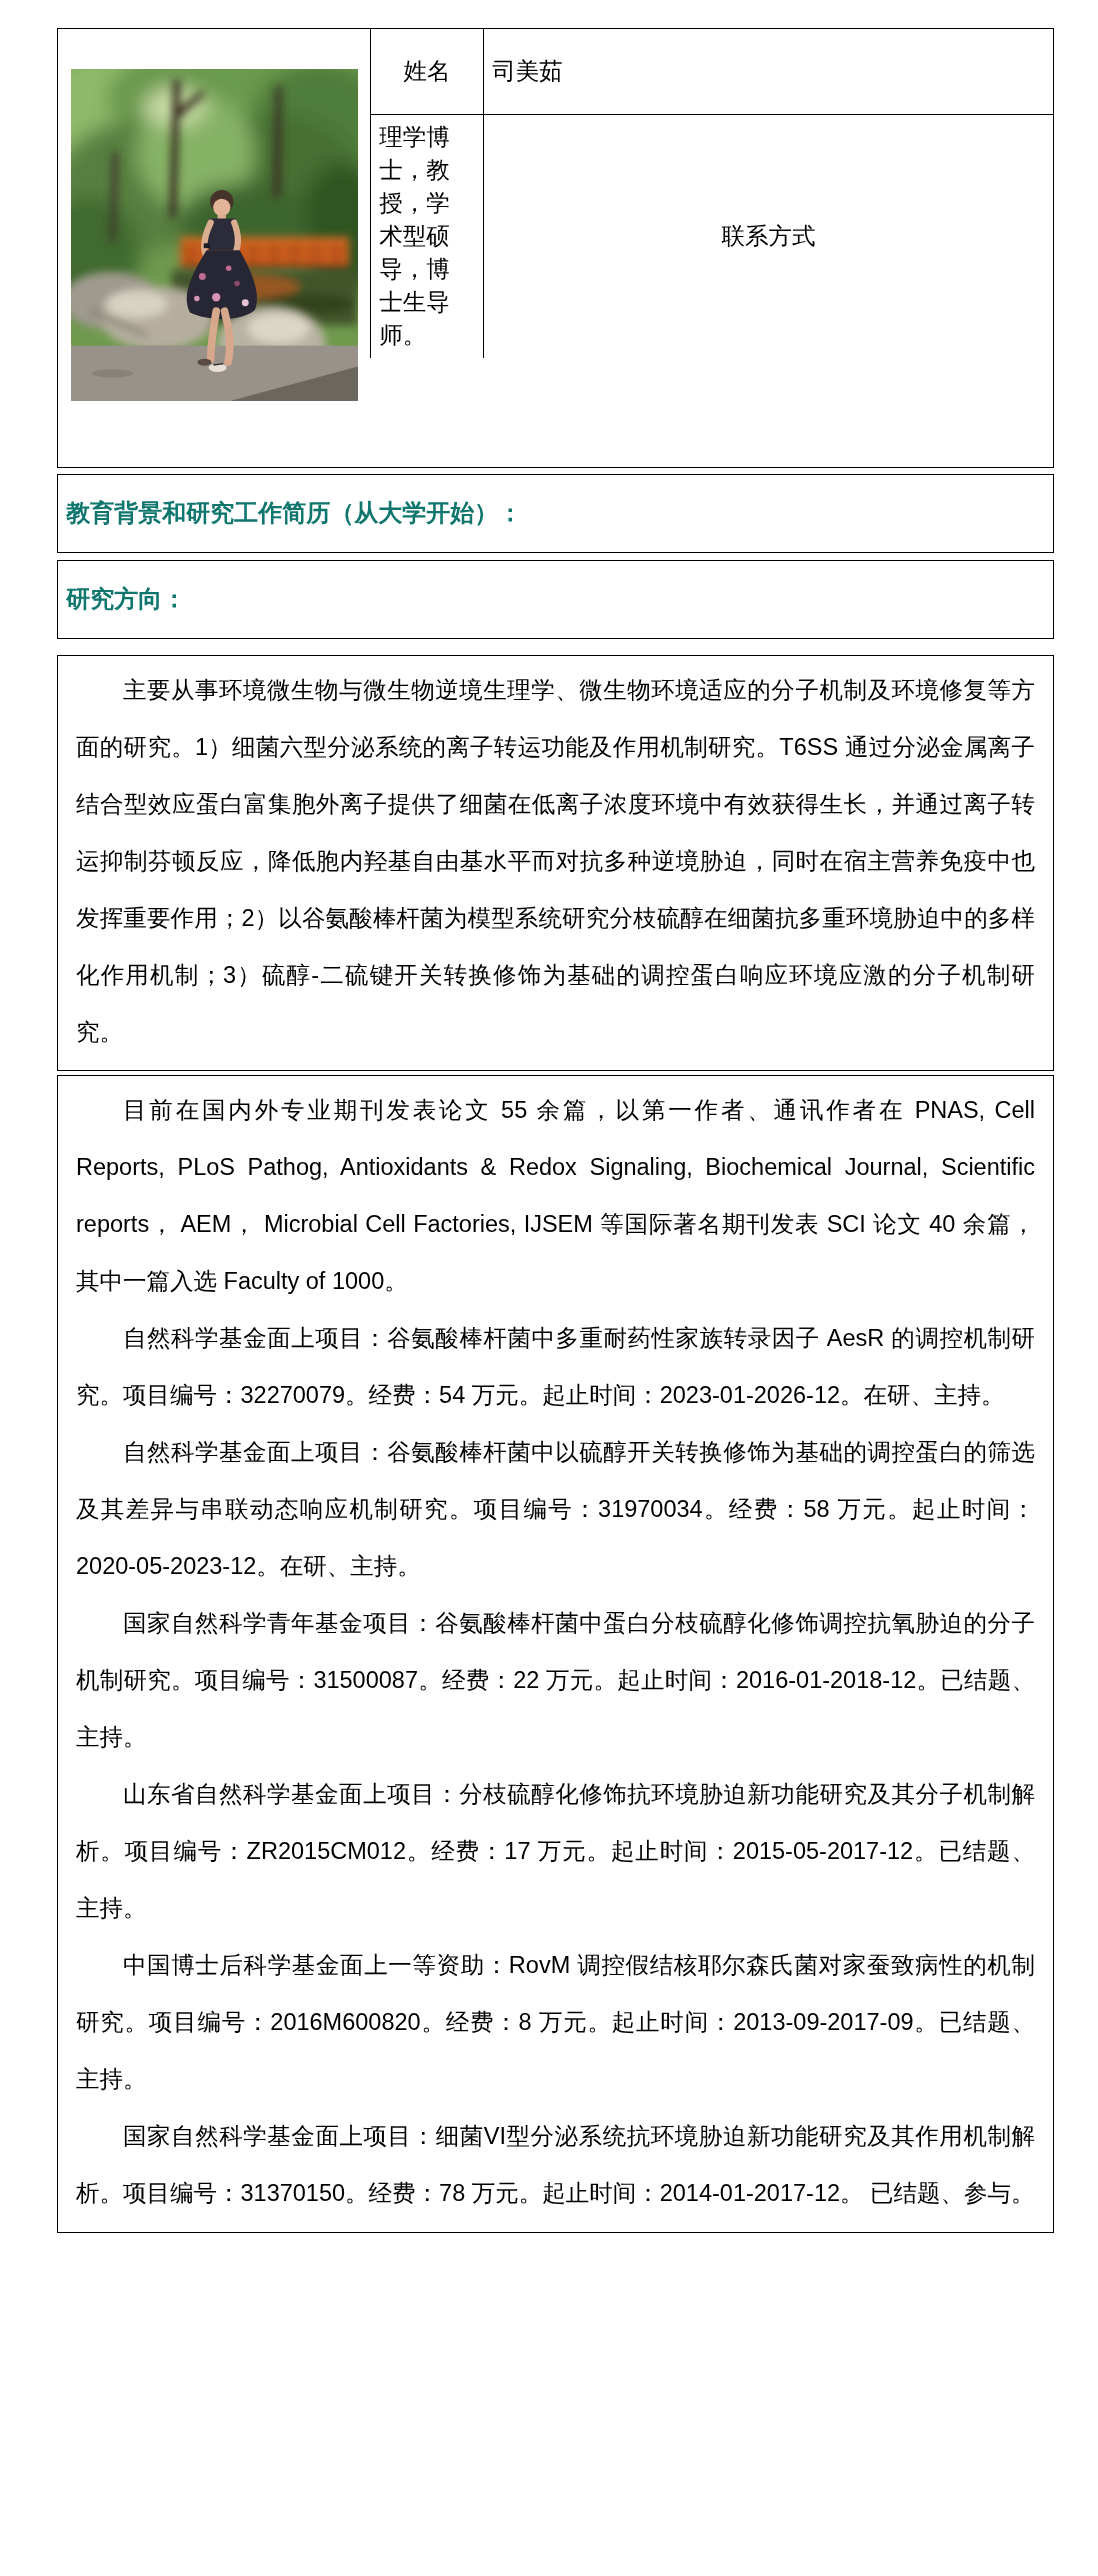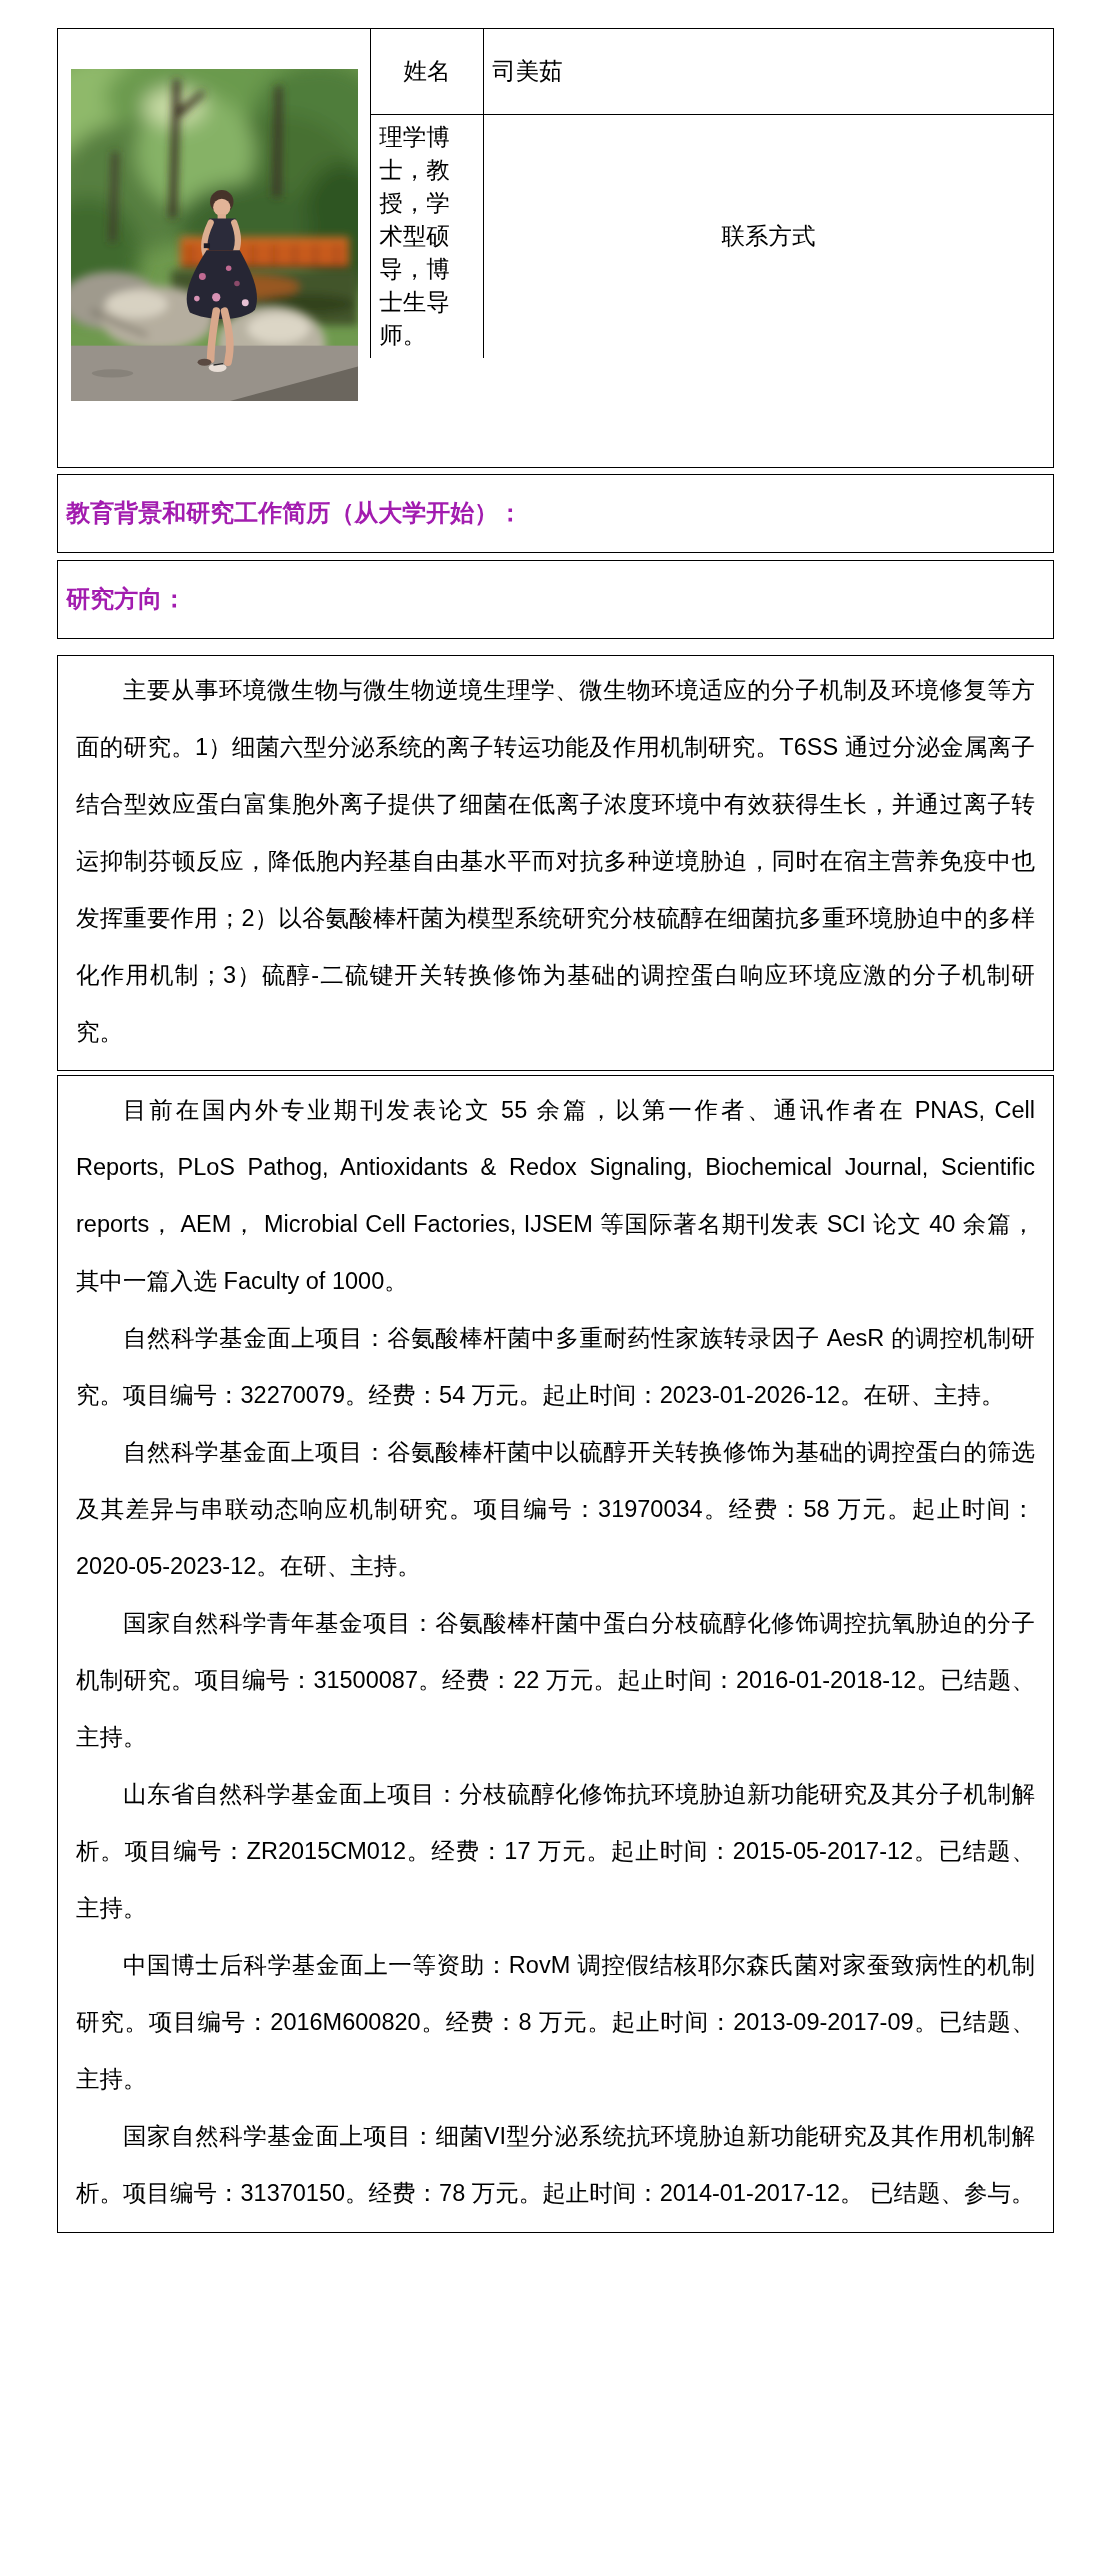--- a/index.html
+++ b/index.html
@@ -41,21 +41,21 @@
   }
   .row2{border-top:1.4px solid #000;}
   .row3{border-top:1.4px solid #000;}
 
   
   .section-header{
     border:1.4px solid #000;
     height:79px;
     display:flex;align-items:center;
     padding-left:8.3px;
-    color:#a21caf;
+    color:#0f766e;
     font-weight:bold;
     font-size:24px;
     box-sizing:border-box;
   }
   .hdr1{margin-top:5.5px;}
   .hdr2{margin-top:7px;}
   .hdr3{margin-top:4.2px;}
   .section-content{
     border:1.4px solid #000;
     padding:5.5px 18px 9.7px 18px;

